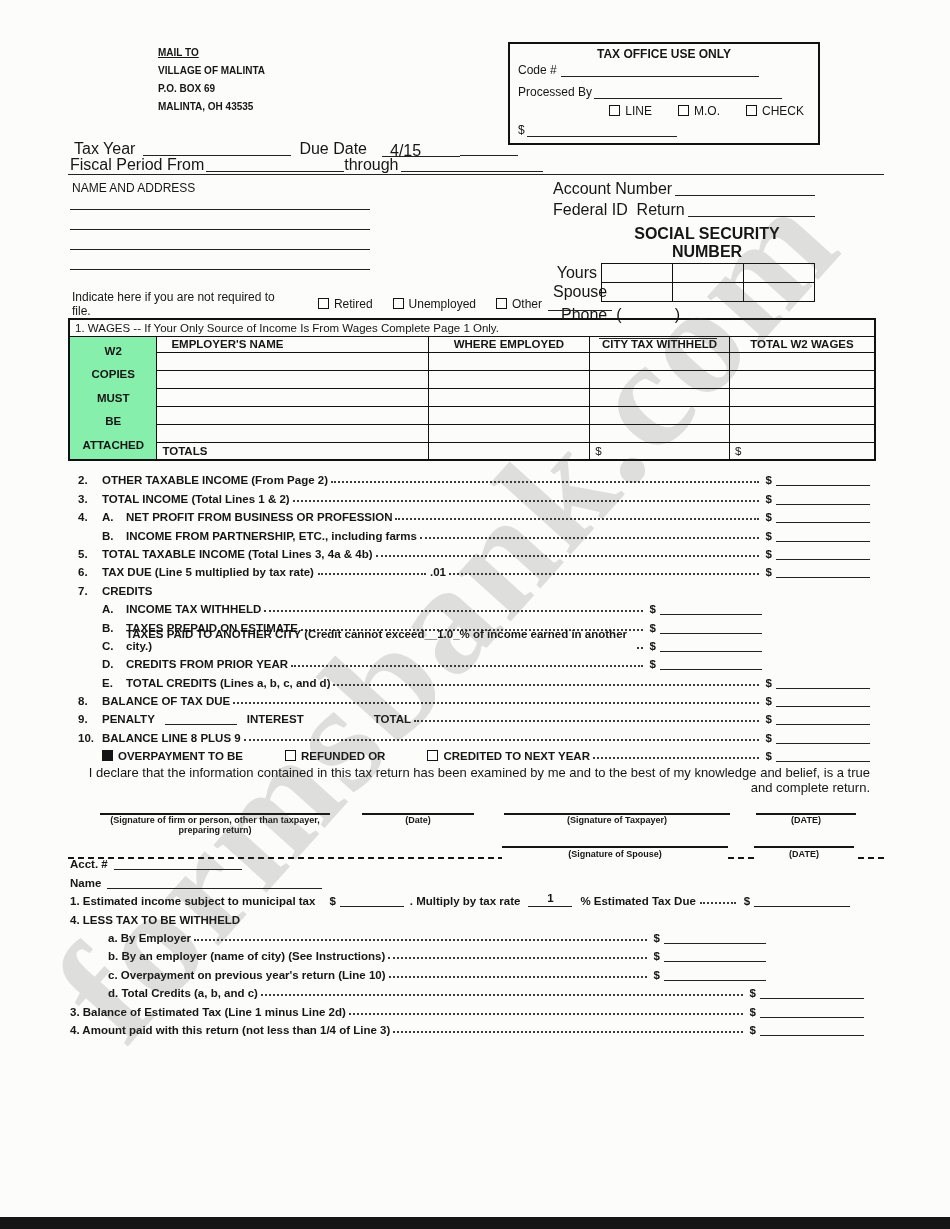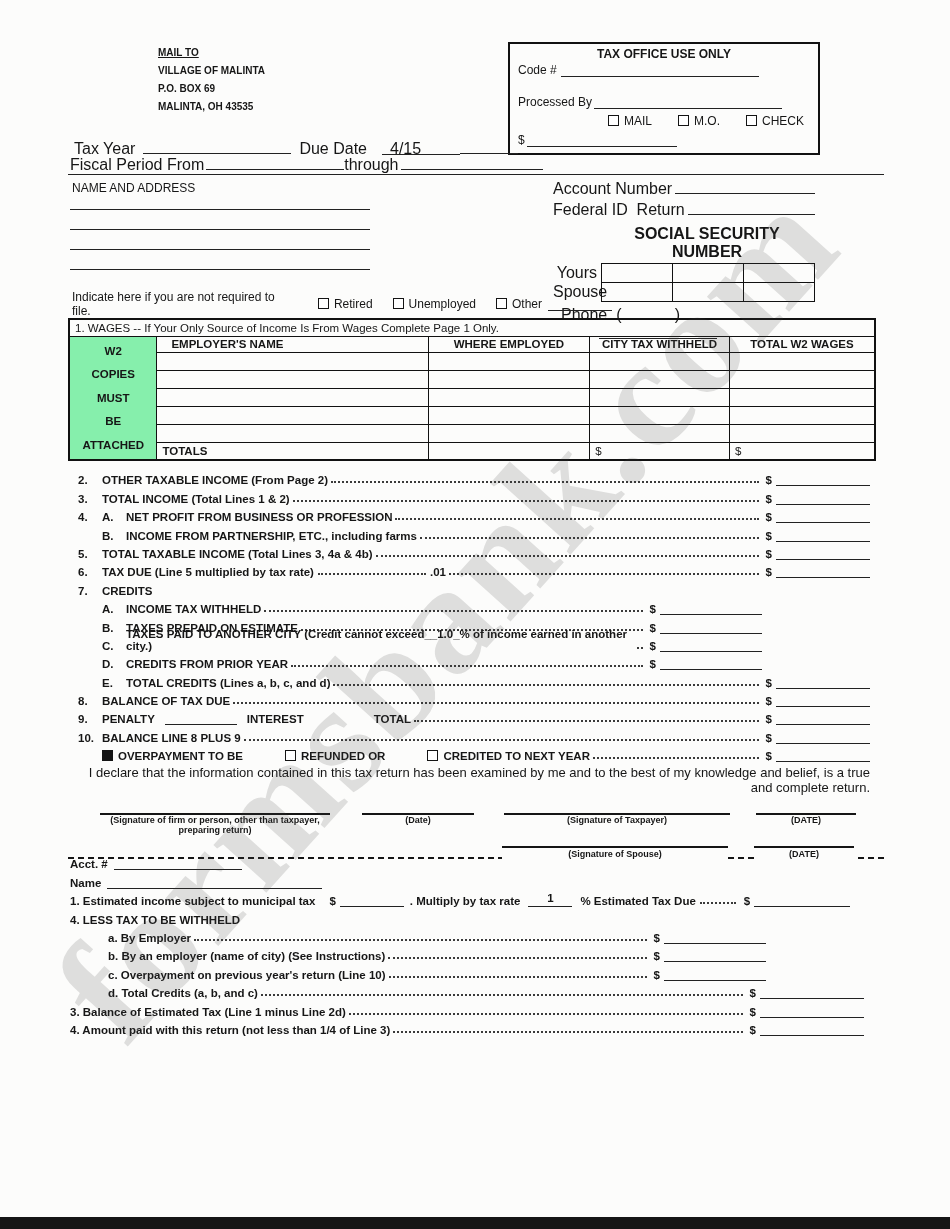--- a/index.html
+++ b/index.html
@@ -1,20 +1,20 @@
 <!DOCTYPE html>
 <html><head>
 <meta charset="utf-8">
 <style>
   *{box-sizing:border-box;margin:0;padding:0}
   html,body{width:950px;height:1229px}
   body{position:relative;overflow:hidden;background:#fcfcfb;font-family:"Liberation Sans","DejaVu Sans",sans-serif;color:#161616}
   .abs{position:absolute}
   .b{font-weight:bold}
-  .row{display:flex;align-items:flex-start}
+  .row{display:flex;align-items:center}
   .rowc{display:flex;align-items:center}
   .blank{display:inline-block;border-bottom:1.5px solid #222;height:14px;flex:none}
   .leader{flex:1 1 auto;border-bottom:2px dotted #3a3a3a;margin:0 3px 3px;min-width:6px}
   .leader-f{flex:none;border-bottom:2px dotted #3a3a3a;margin:0 4px 3px}
   .cb{display:inline-block;width:11px;height:11px;border:1.7px solid #141414;flex:none;background:#fff;margin-right:5px;margin-bottom:1px}
   .cb.filled{background:#141414}
   .fline{display:flex;align-items:flex-end;height:18.4px}
   .num{width:24px;flex:none}
   .sub{width:24px;flex:none}
   .cur{margin:0 4px;flex:none}
@@ -45,28 +45,28 @@
   <div>P.O. BOX 69</div>
   <div>MALINTA, OH 43535</div>
 </div>
 
 <div class="abs" style="left:508px;top:42px;width:312px;border:2.5px solid #111;padding:3px 8px 6px;font-size:12px">
   <div class="b" style="text-align:center">TAX OFFICE USE ONLY</div>
   <div class="row" style="margin-top:2px">
     <span>Code #</span>
     <span class="blank" style="width:198px;margin-left:4px"></span>
   </div>
-  <div class="row" style="margin-top:18px">
+  <div class="row" style="margin-top:8px">
     <span>Processed By</span>
     <span class="blank" style="width:188px;margin-left:2px"></span>
   </div>
   <div class="rowc" style="justify-content:flex-end;gap:26px;margin-top:5px;padding-right:6px">
     <span class="rowc">
         <span class="cb"></span>
-        <span>MAIL</span>
+        <span>LINE</span>
       </span>
     <span class="rowc">
         <span class="cb"></span>
         <span>M.O.</span>
       </span>
     <span class="rowc">
         <span class="cb"></span>
         <span>CHECK</span>
       </span>
   </div>

